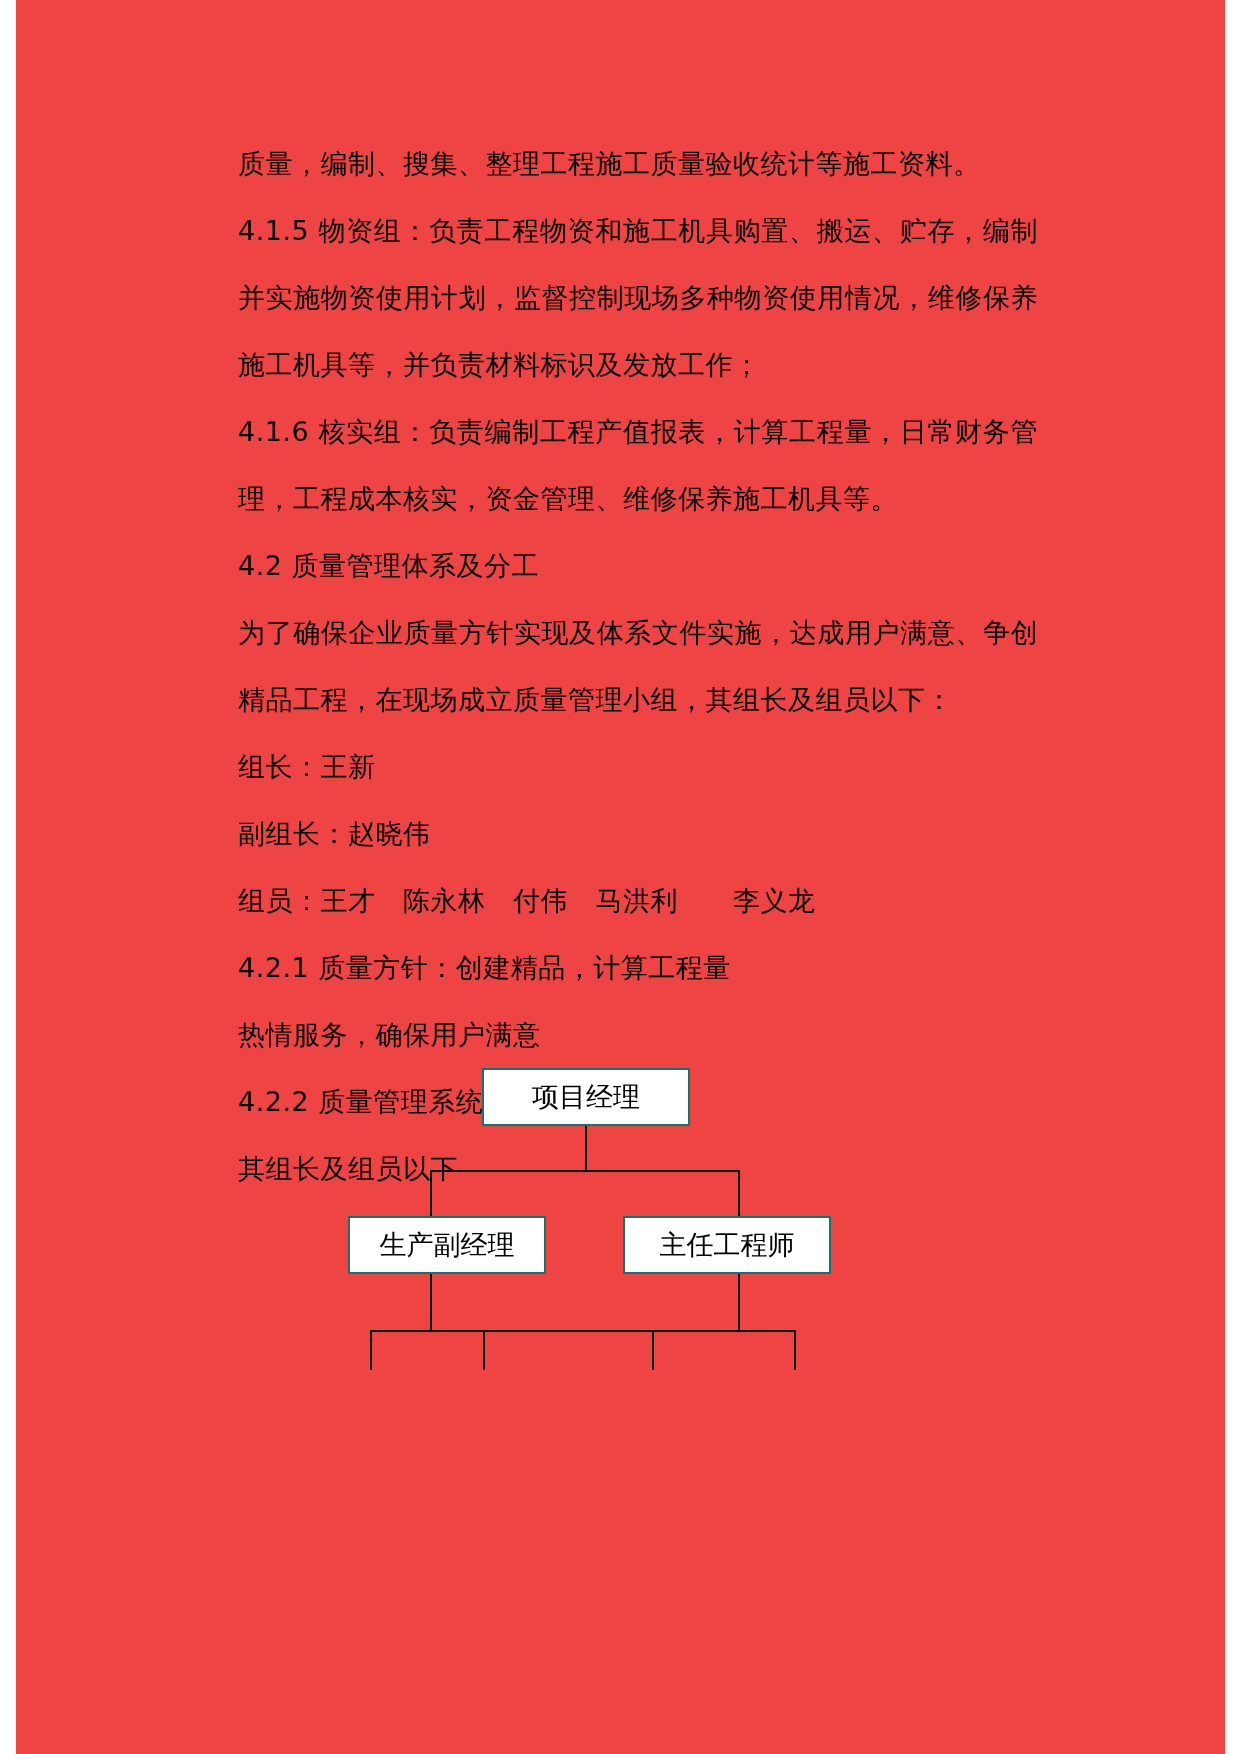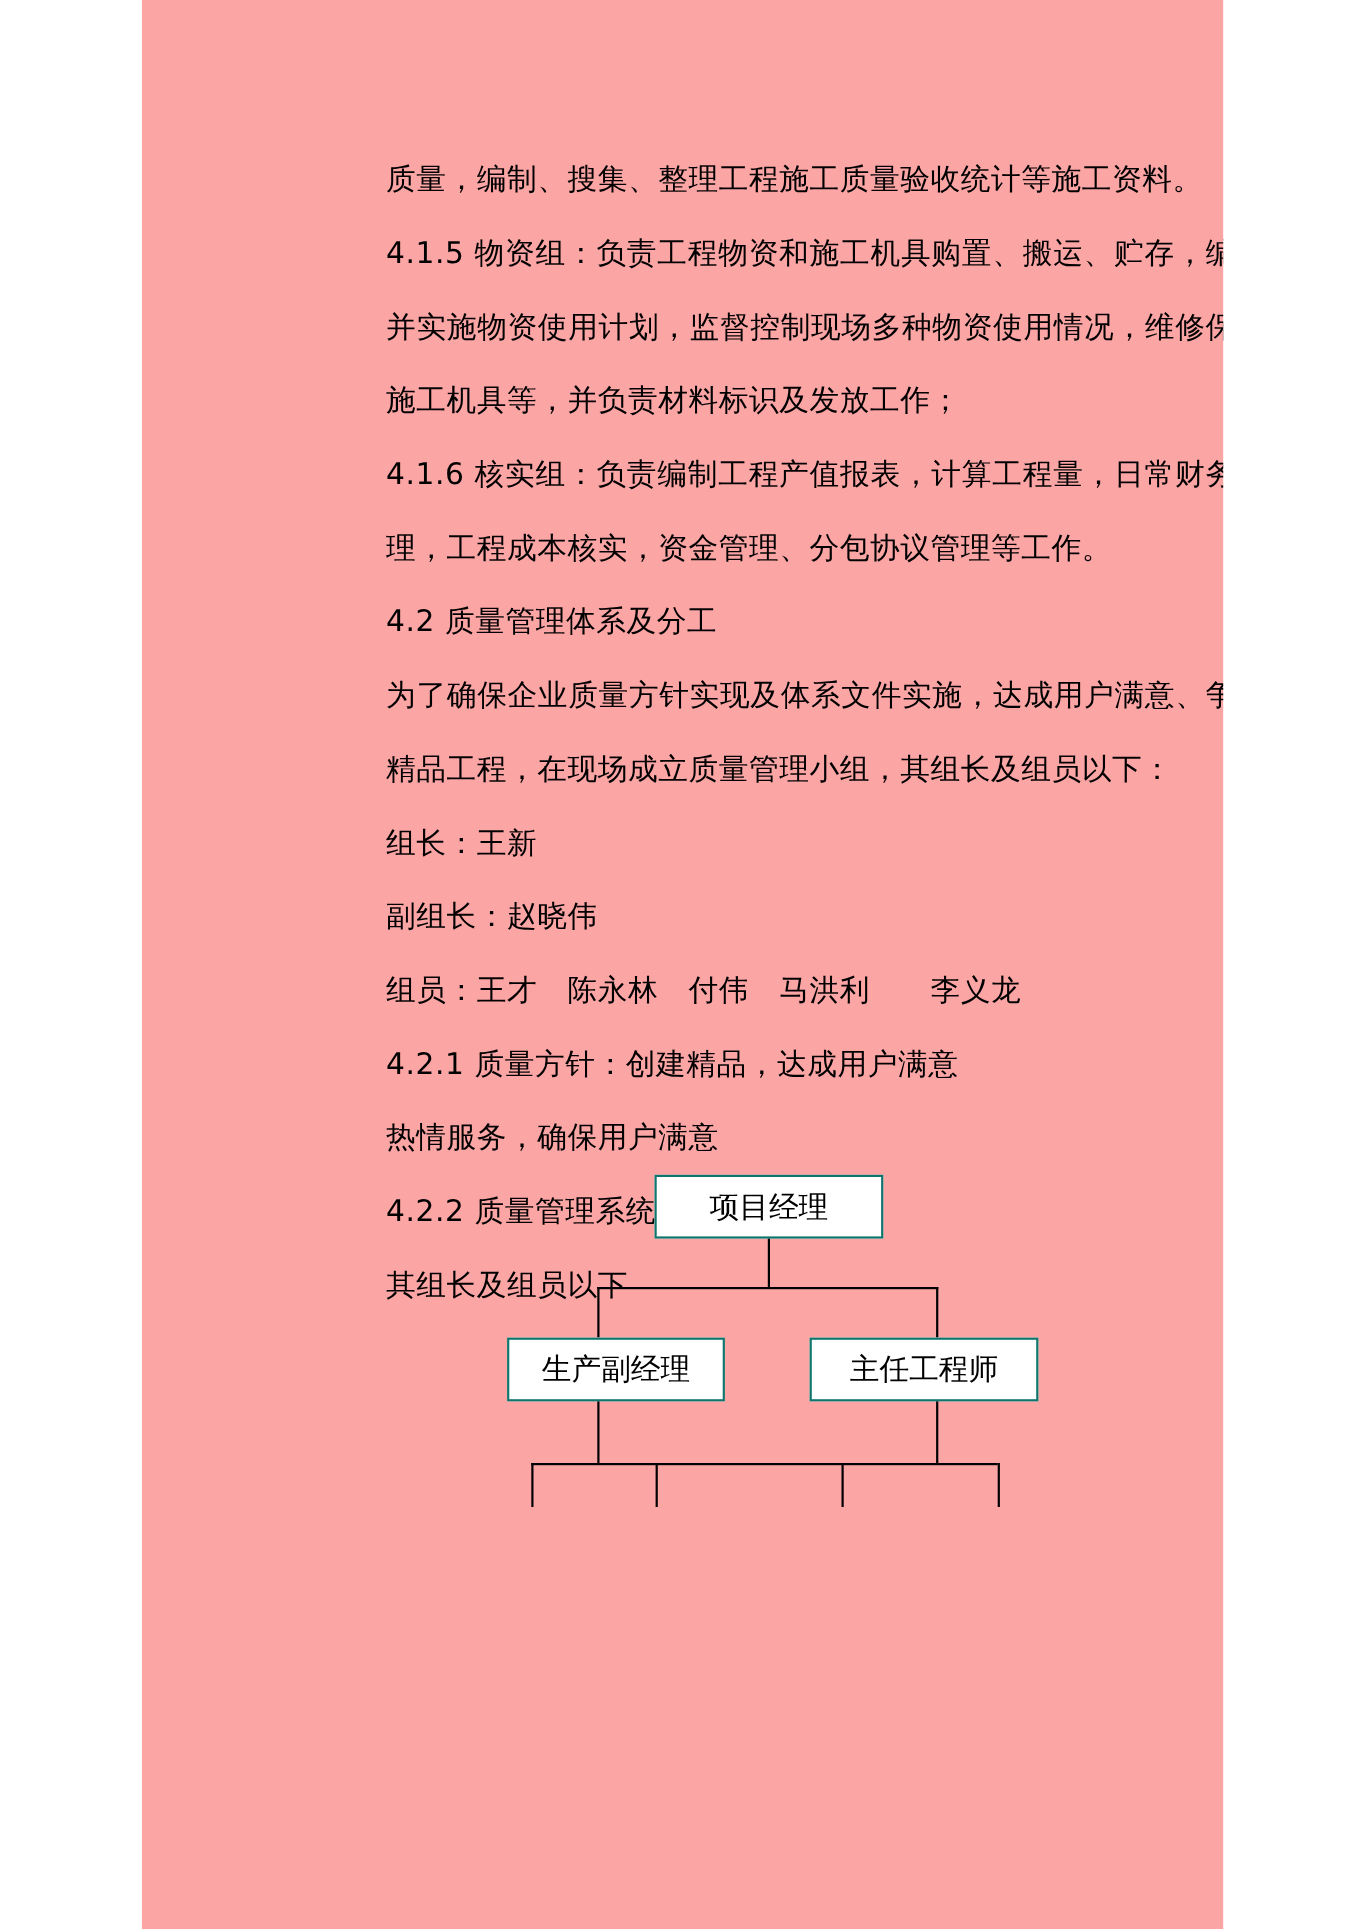--- a/index.html
+++ b/index.html
@@ -2,24 +2,24 @@
 <html><head>
 <meta charset="utf-8">
 <style>
   html, body {
     margin: 0;
     padding: 0;
     background: #ffffff;
   }
   .page {
     position: relative;
-    width: 983px;
+    width: 1209px;
     height: 1754px;
     margin: 0 auto;
-    background: #fca5a5;
+    background: #ef4444;
     font-family: "DejaVu Sans", "Liberation Sans", sans-serif;
     color: #000000;
     overflow: hidden;
   }
   .content {
     position: absolute;
     left: 222px;
     top: 130px;
     width: 800px;
   }
@@ -58,27 +58,27 @@
   .hline { height: 2px; }
 </style>
 </head>
 <body>
 
 <div class="page">
 
   <div class="content">
     <p class="para">质量，编制、搜集、整理工程施工质量验收统计等施工资料。</p>
     <p class="para">4.1.5 物资组：负责工程物资和施工机具购置、搬运、贮存，编制并实施物资使用计划，监督控制现场多种物资使用情况，维修保养施工机具等，并负责材料标识及发放工作；</p>
-    <p class="para">4.1.6 核实组：负责编制工程产值报表，计算工程量，日常财务管理，工程成本核实，资金管理、分包协议管理等工作。</p>
+    <p class="para">4.1.6 核实组：负责编制工程产值报表，计算工程量，日常财务管理，工程成本核实，资金管理、维修保养施工机具等。</p>
     <p class="para">4.2 质量管理体系及分工</p>
     <p class="para">为了确保企业质量方针实现及体系文件实施，达成用户满意、争创精品工程，在现场成立质量管理小组，其组长及组员以下：</p>
     <p class="para">组长：王新</p>
     <p class="para">副组长：赵晓伟</p>
     <p class="para">组员：王才　陈永林　付伟　马洪利　　李义龙</p>
-    <p class="para">4.2.1 质量方针：创建精品，达成用户满意</p>
+    <p class="para">4.2.1 质量方针：创建精品，计算工程量</p>
     <p class="para indent-center">热情服务，确保用户满意</p>
     <p class="para">4.2.2 质量管理系统</p>
     <p class="para">其组长及组员以下</p>
   </div>
 
   <div class="diagram">
     <div class="node" style="left:244px; top:18px; width:208px; height:58px;">项目经理</div>
 
     <div class="line vline" style="left:347px; top:76px; height:44px;"></div>
     <div class="line hline" style="left:192px; top:120px; width:310px;"></div>

